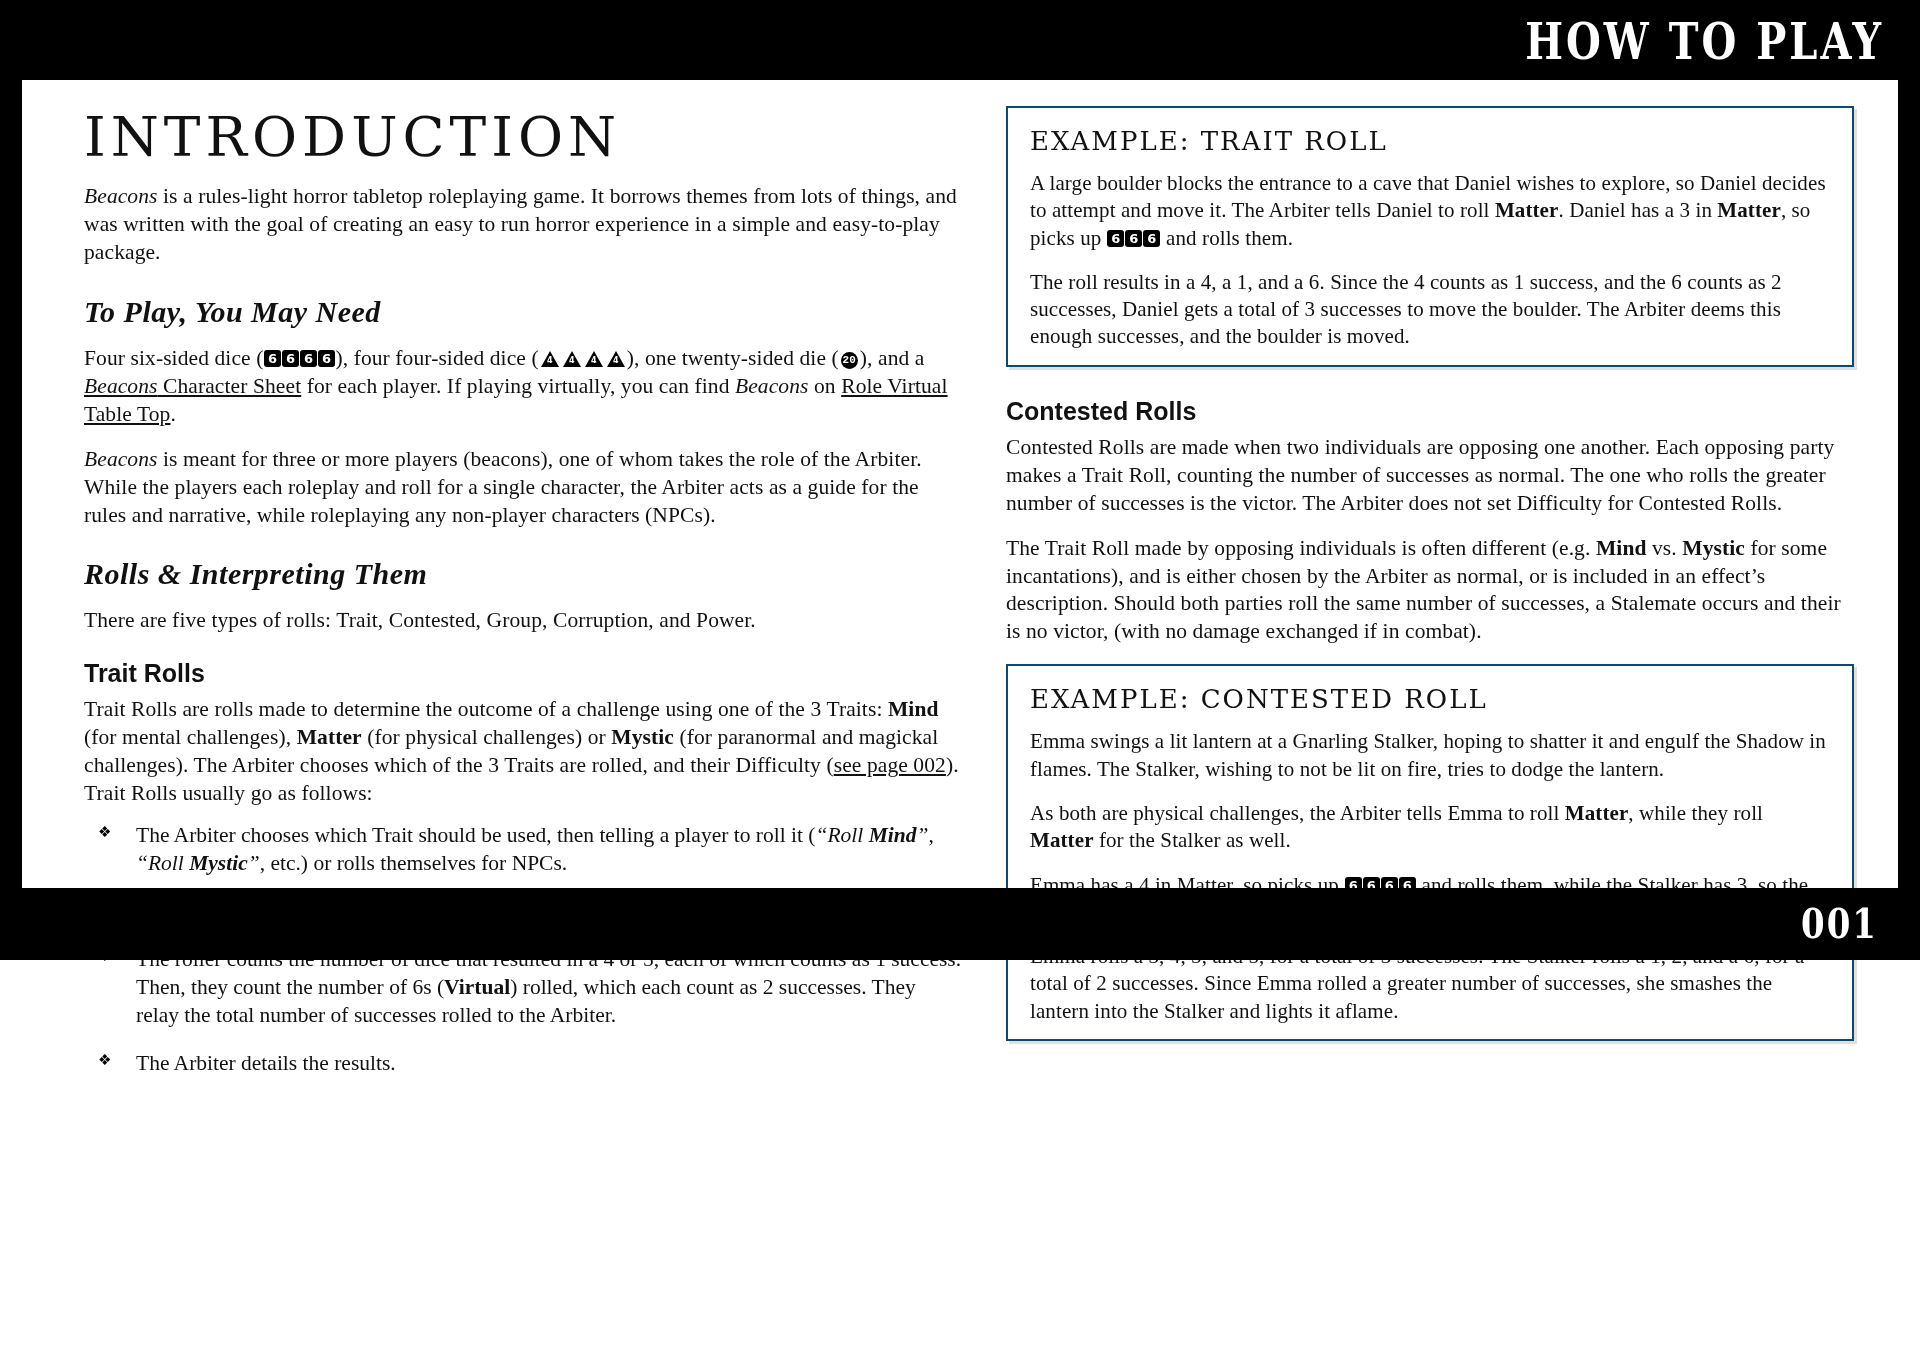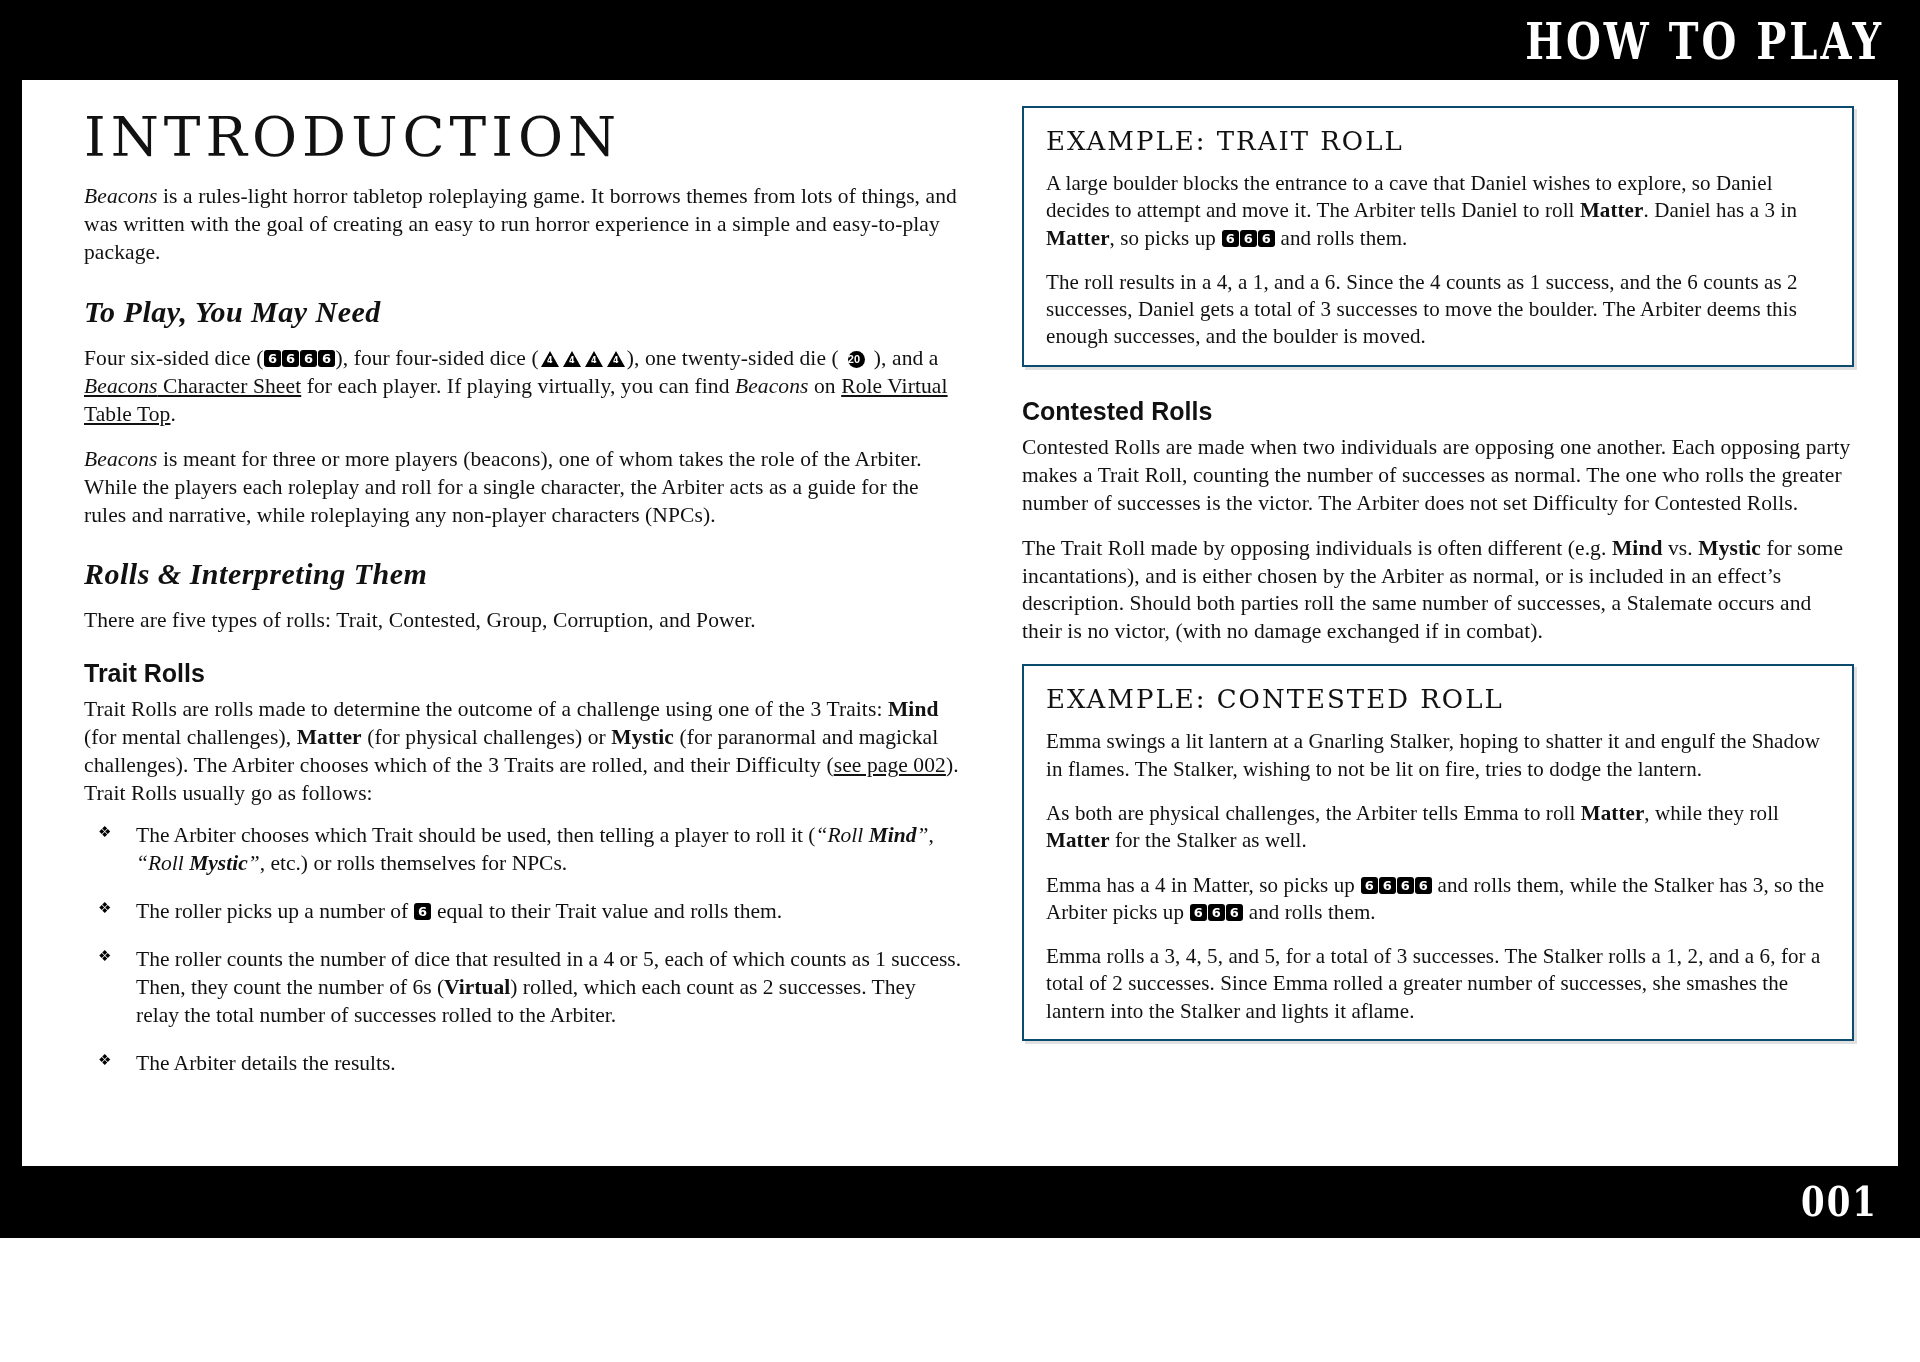--- a/index.html
+++ b/index.html
@@ -10,21 +10,21 @@
     width: 1920px;
     height: 1362px;
     background: #ffffff;
     font-family: "Liberation Serif", serif;
     color: #111111;
     overflow: hidden;
   }
   .page {
     position: relative;
     width: 1920px;
-    height: 1238px;
+    height: 960px;
     background: #ffffff;
     box-sizing: border-box;
     border-left: 22px solid #000000;
     border-right: 22px solid #000000;
   }
   
   .header-bar {
     position: absolute;
     top: 0;
     left: -22px;
@@ -70,21 +70,21 @@
     transform: scaleY(1.2);
   }
   
   .content {
     position: absolute;
     top: 80px;
     left: 0;
     right: 0;
     bottom: 72px;
     display: flex;
-    gap: 58px;
+    gap: 42px;
     padding: 26px 44px 10px 62px;
     box-sizing: border-box;
   }
   .col-left { width: 880px; flex: none; }
   .col-right { flex: 1; }
 
   h1.section-title {
     font-family: "DejaVu Serif", serif;
     font-weight: normal;
     font-size: 55px;
@@ -153,30 +153,30 @@
     height: 17px;
     text-align: center;
     border-radius: 3px;
     vertical-align: 2px;
     margin: 0 0.5px;
   }
   .d20 {
     display: inline-block;
     background: #000;
     color: #fff;
-    font-family: Liberation Sans, sans-serif;
+    font-family: Liberation Mono, monospace;
     font-size: 11px;
     font-weight: bold;
     line-height: 17px;
     width: 17px;
     height: 17px;
-    text-align: left;
+    text-align: center;
     border-radius: 50%;
     vertical-align: 2px;
-    margin: 0 9px;
+    margin: 0 2px;
   }
   .d4 {
     display: inline-block;
     width: 0;
     height: 0;
     border-left: 9px solid transparent;
     border-right: 9px solid transparent;
     border-bottom: 16px solid #000;
     position: relative;
     margin: 0 2px;

